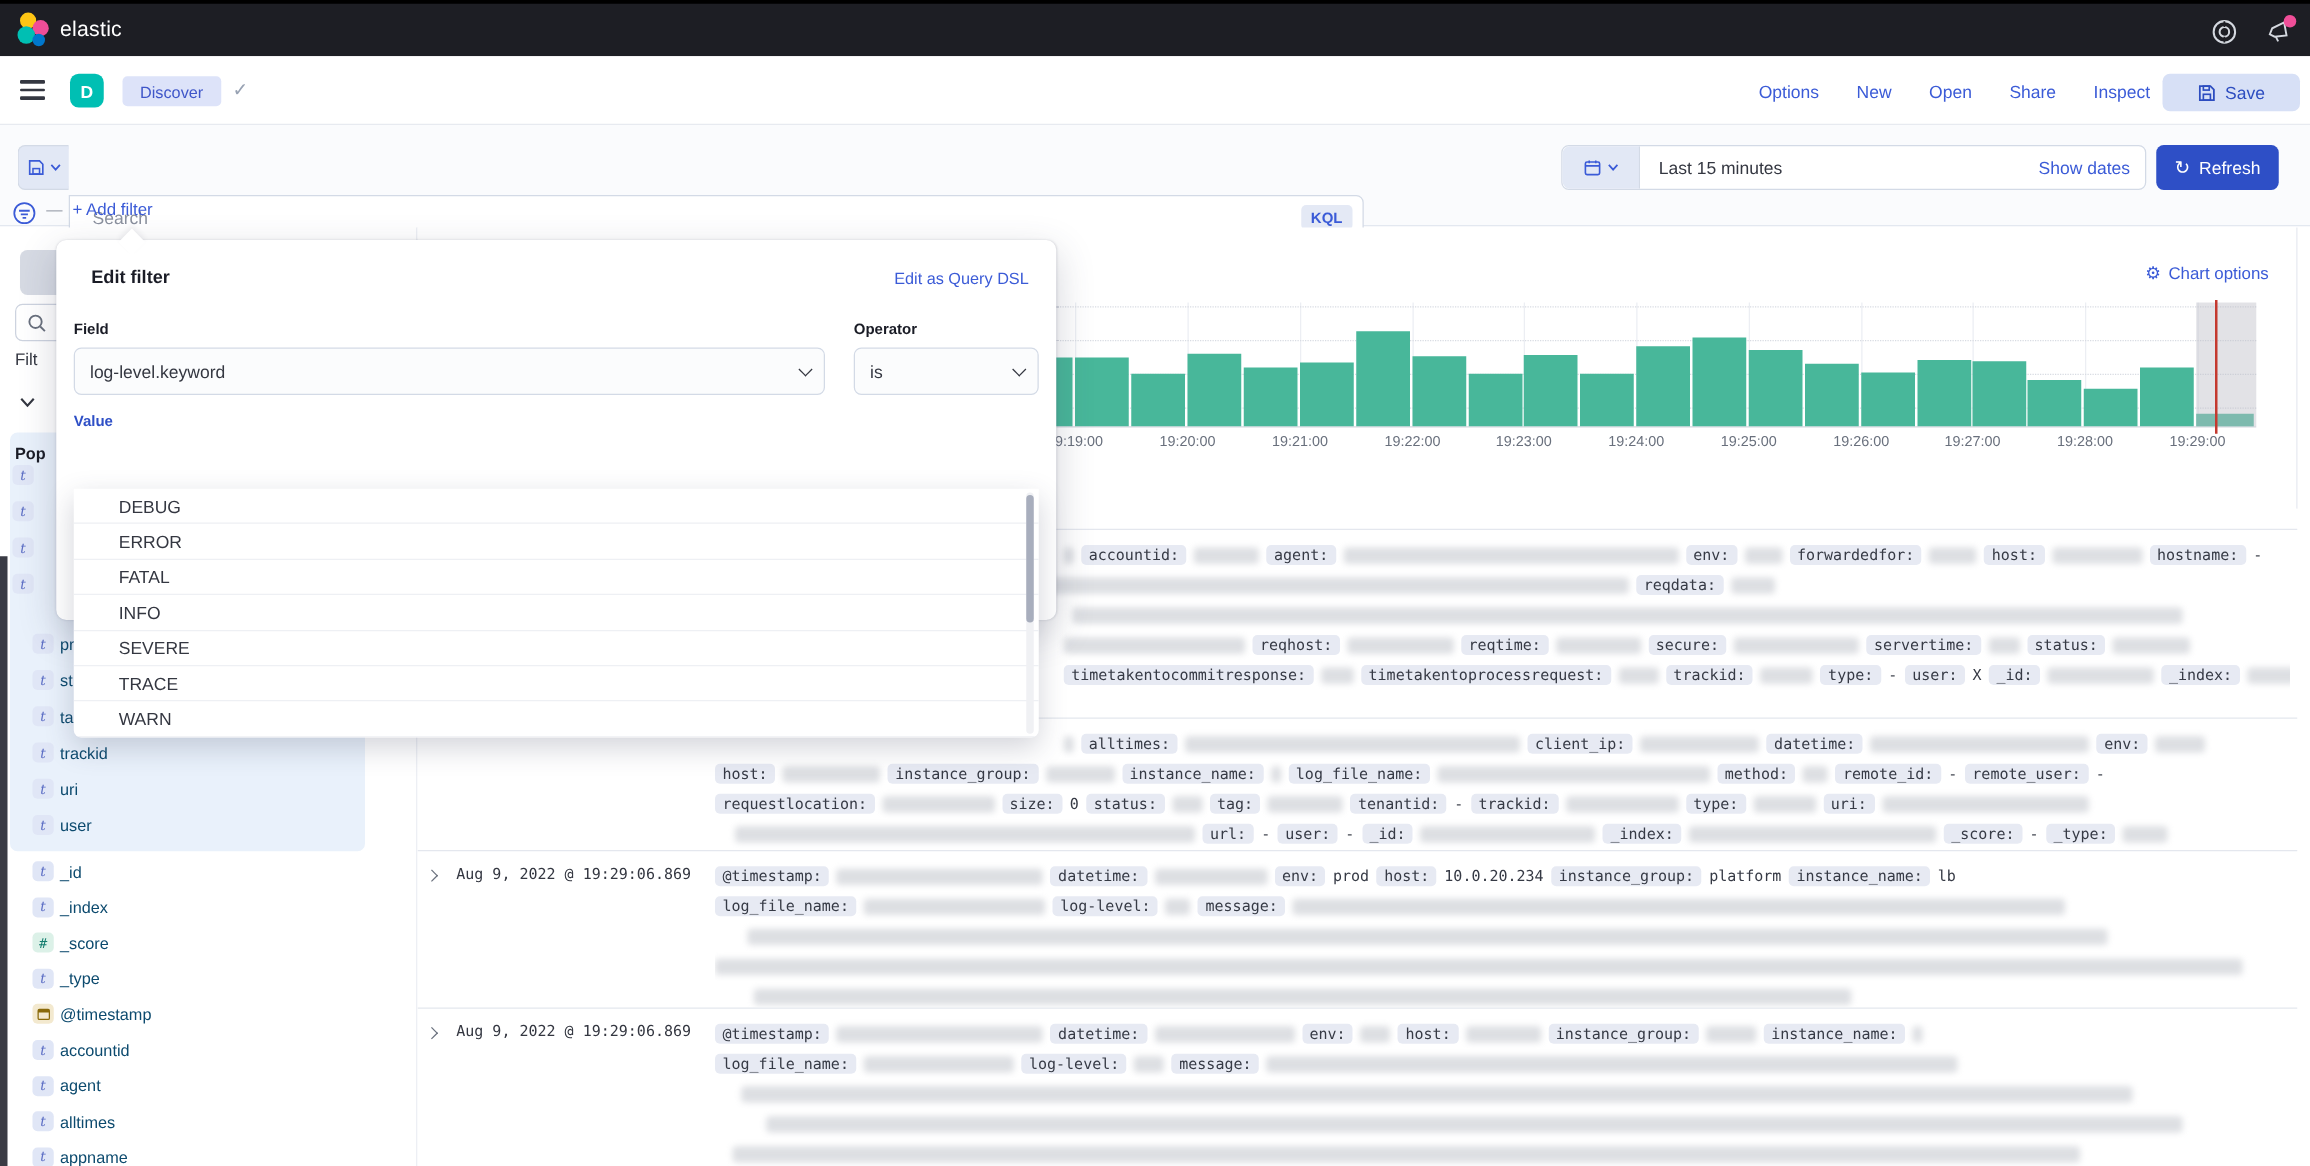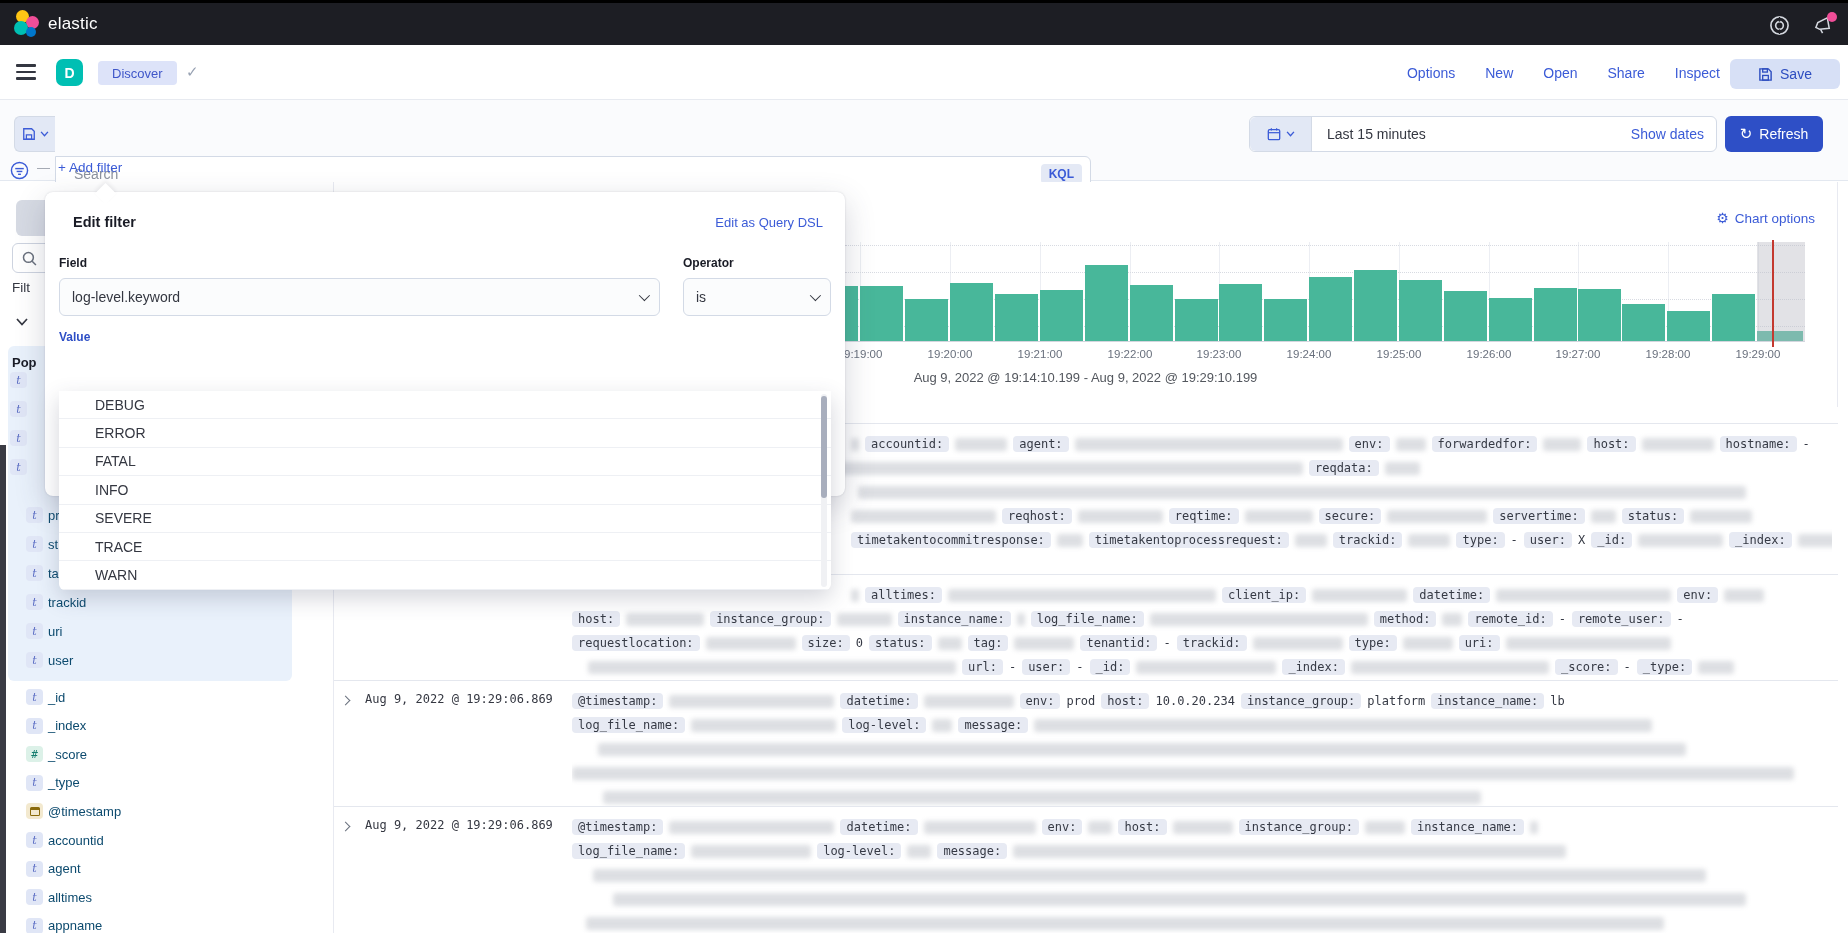--- a/index.html
+++ b/index.html
@@ -355,21 +355,20 @@
         <div class="bar" style="left: 1155px; width: 43px; top: 116px; height: 43px; background: rgb(72, 183, 154);"></div>
         <div class="bar" style="left: 1200px; width: 43px; top: 106px; height: 53px; background: rgb(72, 183, 154);"></div>
         <div class="bar" style="left: 1244px; width: 43px; top: 107px; height: 52px; background: rgb(72, 183, 154);"></div>
         <div class="bar" style="left: 1288px; width: 43px; top: 122px; height: 37px; background: rgb(72, 183, 154);"></div>
         <div class="bar" style="left: 1333px; width: 43px; top: 129px; height: 30px; background: rgb(72, 183, 154);"></div>
         <div class="bar" style="left: 1378px; width: 43px; top: 112px; height: 47px; background: rgb(72, 183, 154);"></div>
         <div class="bar" style="left: 1423px; width: 46px; top: 149px; height: 10px; background: rgb(72, 183, 154);"></div>
         <div class="graybucket" style="left: 1423px; width: 48px; top: 60px; height: 99px;"></div>
         <div class="redline" style="left: 1438px; top: 58px; height: 107px; background: rgb(196, 57, 47);"></div>
       </div>
-    <div class="rangelabel">Aug 9, 2022 @ 19:14:10.199 - Aug 9, 2022 @ 19:29:10.199</div>
     <div id="chart-labels">
         <div class="tlabel" style="left: 526px;">19:19:00</div>
         <div class="tlabel" style="left: 616px;">19:20:00</div>
         <div class="tlabel" style="left: 706px;">19:21:00</div>
         <div class="tlabel" style="left: 796px;">19:22:00</div>
         <div class="tlabel" style="left: 885px;">19:23:00</div>
         <div class="tlabel" style="left: 975px;">19:24:00</div>
         <div class="tlabel" style="left: 1065px;">19:25:00</div>
         <div class="tlabel" style="left: 1155px;">19:26:00</div>
         <div class="tlabel" style="left: 1244px;">19:27:00</div>

